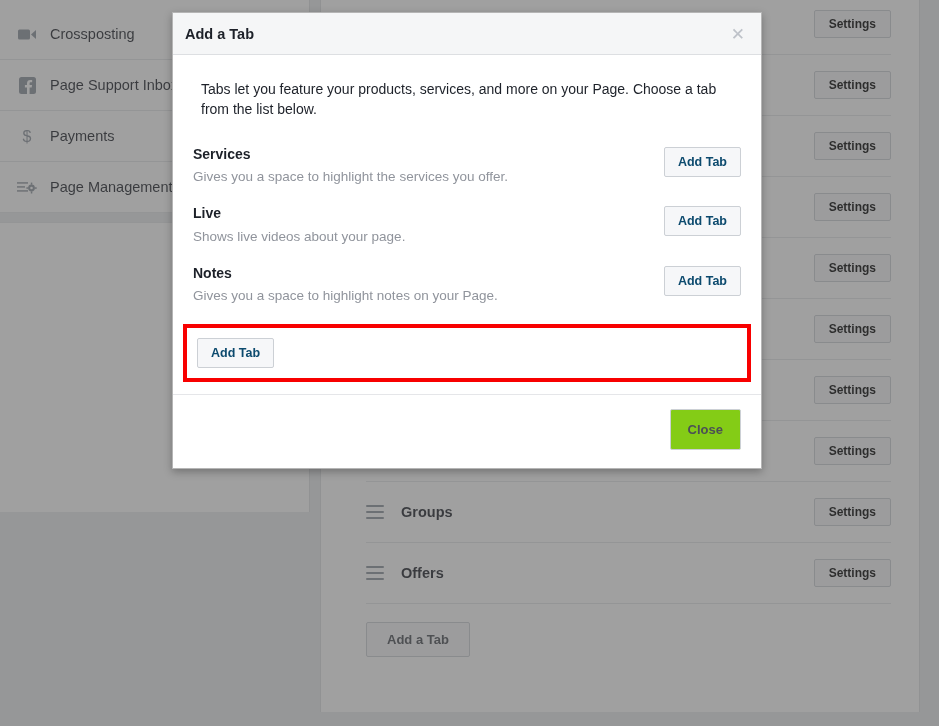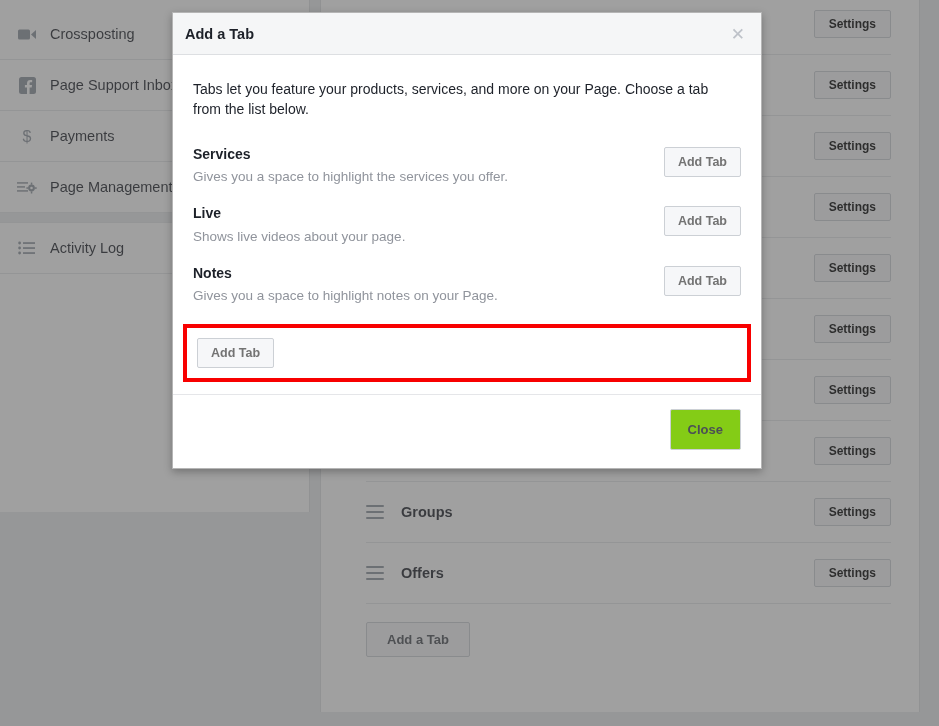--- a/index.html
+++ b/index.html
@@ -181,21 +181,21 @@
     padding: 2px 4px;
     font-family: "Liberation Sans", sans-serif;
   }
   .modal-body {
     padding: 24px 20px 0 20px;
   }
   .modal-desc {
     font-size: 14px;
     color: #1d2129;
     line-height: 1.45;
-    margin: 0 0 26px 0;
+    margin: 0 0 26px 8px;
     max-width: 545px;
   }
   .tab-option {
     position: relative;
     display: flex;
     align-items: flex-start;
     padding: 0 0 20px 0;
     min-height: 52px;
   }
   .tab-option.highlighted {
@@ -215,21 +215,21 @@
     font-size: 13.5px;
     color: #90949c;
     margin: 0;
     line-height: 1.2;
   }
   .add-tab-btn {
     flex: 0 0 auto;
     font-family: "Liberation Sans", sans-serif;
     font-size: 12.5px;
     font-weight: bold;
-    color: #737373;
+    color: #0c4a6e;
     background: #f6f7f9;
     border: 1px solid #ccd0d5;
     border-radius: 2px;
     padding: 7px 13px;
     cursor: pointer;
     margin-top: 1px;
   }
   .modal-footer {
     margin-top: 12px;
     border-top: 1px solid #e5e6e9;
@@ -301,33 +301,20 @@
               <rect x="13.8" y="12.4" width="1.5" height="2.1" fill="#8d949e"></rect>
               <rect x="9.4" y="8.3" width="2.1" height="1.5" fill="#8d949e"></rect>
               <rect x="17.6" y="8.3" width="2.1" height="1.5" fill="#8d949e"></rect>
             </svg>
           </span>
           <span class="s-label">Page Management H</span>
         </div>
 
         <div class="side-gap"></div>
 
-        <div class="side-item">
-          <span class="s-icon">
-            <svg width="18" height="14" viewBox="0 0 18 14" aria-hidden="true">
-              <circle cx="1.6" cy="2" r="1.4" fill="#8d949e"></circle>
-              <rect x="5" y="1.2" width="12" height="1.7" fill="#8d949e"></rect>
-              <circle cx="1.6" cy="7" r="1.4" fill="#8d949e"></circle>
-              <rect x="5" y="6.2" width="12" height="1.7" fill="#8d949e"></rect>
-              <circle cx="1.6" cy="12" r="1.4" fill="#8d949e"></circle>
-              <rect x="5" y="11.2" width="12" height="1.7" fill="#8d949e"></rect>
-            </svg>
-          </span>
-          <span class="s-label">Activity Log</span>
-        </div>
 
       </div>
     </div>
 
     <div class="main-card">
       <div class="tab-rows">
 
         <div class="tab-row">
           <span class="drag-handle">
               <i></i>

